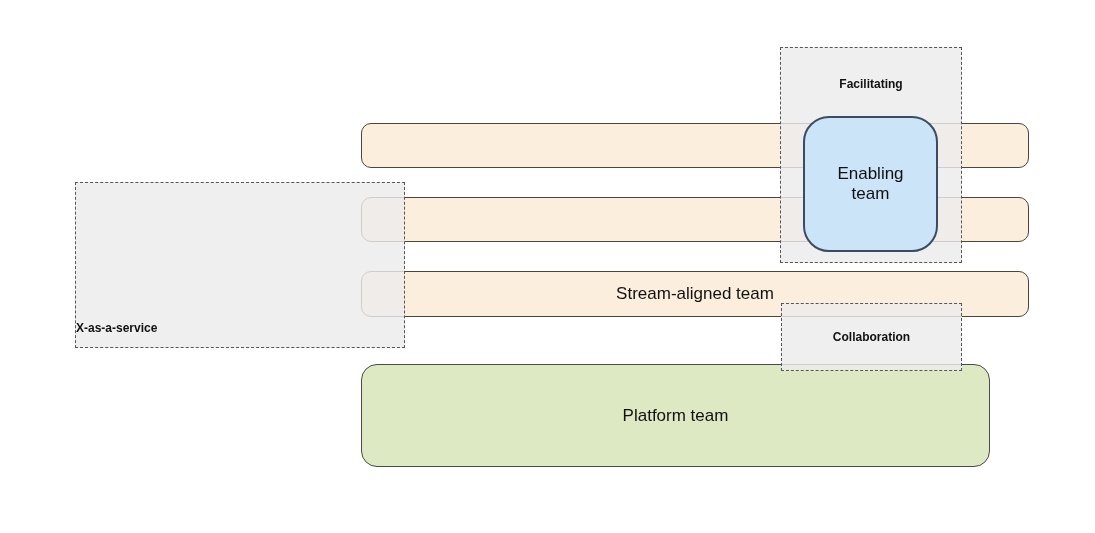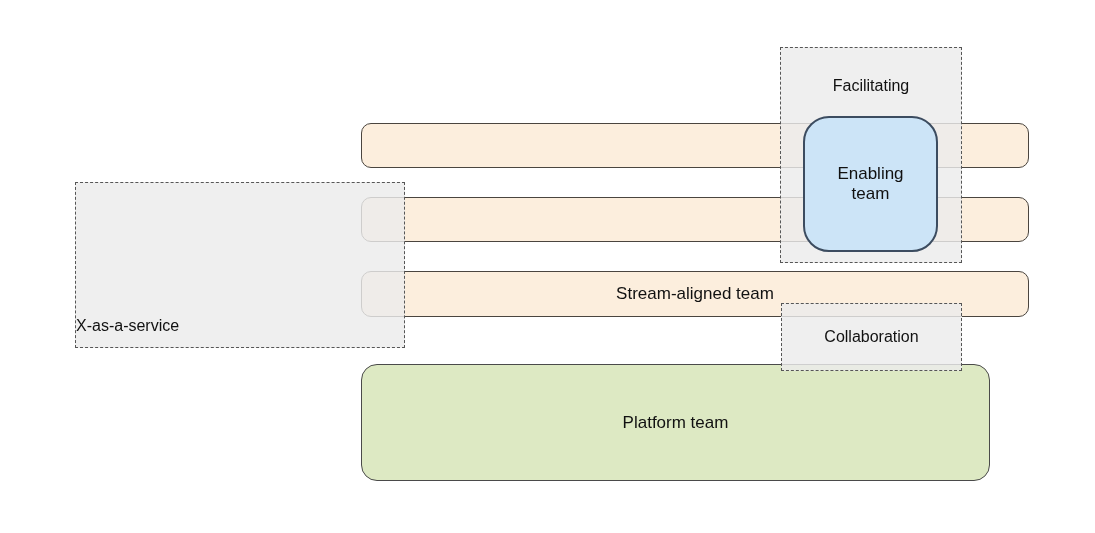--- a/index.html
+++ b/index.html
@@ -39,21 +39,21 @@
     color: #111111;
     white-space: nowrap;
   }
 
   
   .platform {
     position: absolute;
     left: 361px;
     top: 364px;
     width: 629px;
-    height: 117px;
+    height: 103px;
     background: #dde9c3;
     border: 1.5px solid #4a4a4a;
     border-radius: 16px;
     box-sizing: border-box;
     display: flex;
     align-items: center;
     justify-content: center;
     text-align: center;
   }
 
@@ -63,22 +63,22 @@
     background: rgba(235, 235, 235, 0.82);
     border: 1.6px dashed #565656;
     box-sizing: border-box;
   }
   .region-xaas   { left: 75px;  top: 182px; width: 330px; height: 166px; }
   .region-facil  { left: 780px; top: 47px;  width: 182px; height: 216px; }
   .region-collab { left: 781px; top: 303px; width: 181px; height: 68px;
                    display: flex; align-items: center; justify-content: center; }
 
   .region-label {
-    font-size: 16px;
-    font-weight: normal;
+    font-size: 12px;
+    font-weight: bold;
     color: #111111;
     white-space: nowrap;
   }
   .region-label-bottom {
     position: absolute;
     bottom: 12px;
     left: 0;
     right: 0;
   }
   .region-label-top {

